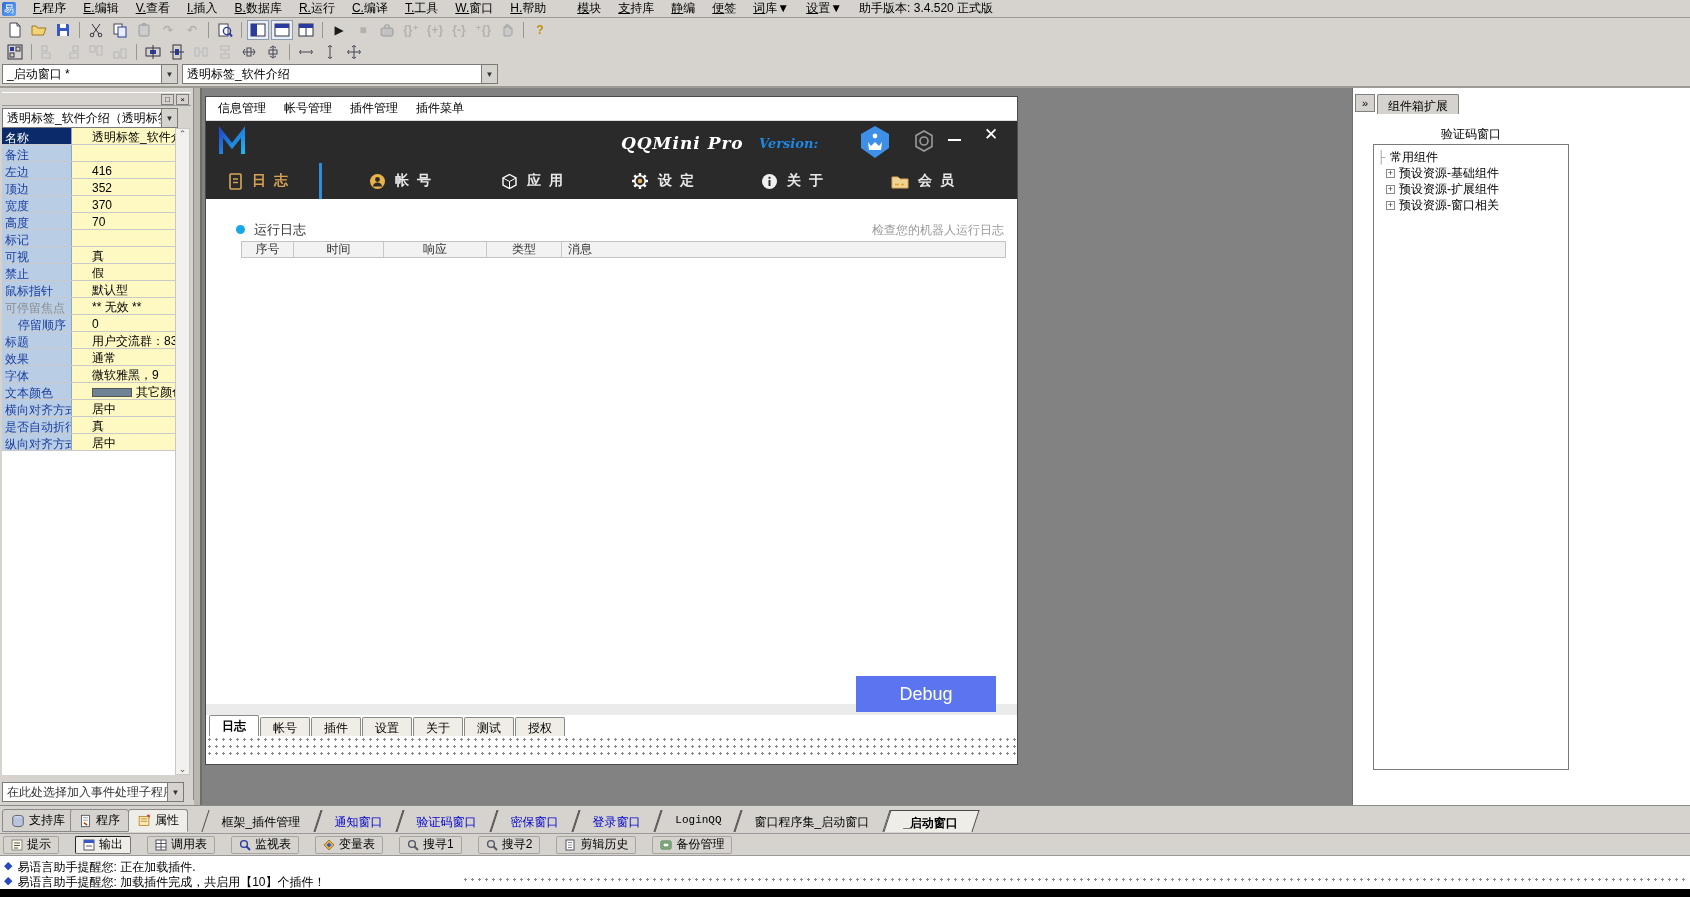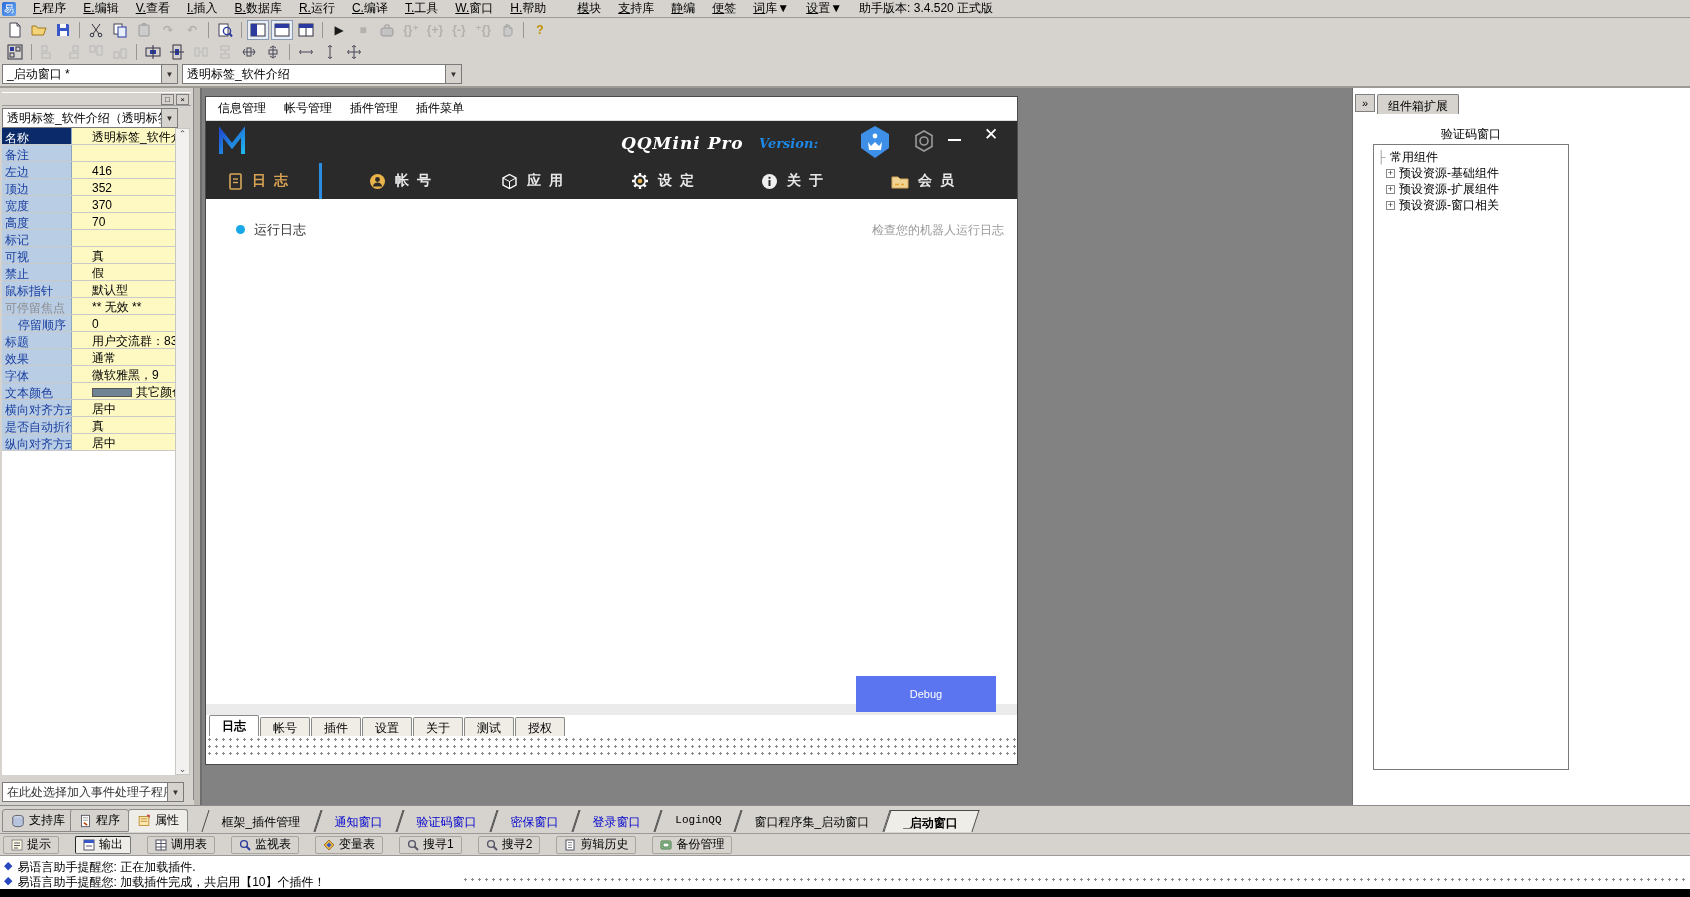--- a/index.html
+++ b/index.html
@@ -72,21 +72,21 @@
   .navind{position:absolute;left:113px;top:42px;width:3px;height:36px;background:#2b8ce0}
   .fcontent{position:absolute;left:0;top:102px;right:0;height:505px;background:#fff}
   .secdot{position:absolute;left:30px;top:26px;width:9px;height:9px;border-radius:50%;background:#18a8e8}
   .sectitle{position:absolute;left:48px;top:22px;font-size:13px;color:#333}
   .sechint{position:absolute;right:13px;top:23px;font-size:12px;color:#999}
   .ltable{position:absolute;left:35px;top:42px;width:765px;height:17px;display:flex;
     background:#f2f2f2;border:1px solid #c3c3c3;color:#333}
   .lth{border-right:1px solid #c8c8c8;display:flex;align-items:center;justify-content:center;height:100%}
   .lth.last{border-right:none;justify-content:flex-start;padding-left:6px;flex:1}
   .debugbtn{position:absolute;left:650px;top:579px;width:140px;height:36px;background:#5b74f0;color:#fff;
-    font-size:11px;display:flex;align-items:center;justify-content:center;z-index:5}
+    font-size:18px;display:flex;align-items:center;justify-content:center;z-index:5}
   .fgray{position:absolute;left:0;top:607px;right:0;height:11px;background:#ebebeb}
   .ftabs{position:absolute;left:3px;top:618px;right:0;height:21px;display:flex;align-items:flex-end;gap:1px}
   .ftab{height:19px;padding:2px 12px 0;background:#f0ede6;border:1px solid #8a8a8a;border-bottom:none;
     border-radius:2px 2px 0 0;font-size:12px}
   .ftab.active{background:#fff;font-weight:bold;height:21px}
   .fdots{position:absolute;left:0;top:639px;right:0;height:20px;background:#fff}
   .dots{background-image:radial-gradient(circle,#8a8a8a 1px,transparent 1.2px);background-size:7px 7px}
   
   .rightpanel{left:1352px;top:88px;width:338px;height:717px;background:#fff;border-left:1px solid #6e6e6e}
   .rp-exp{position:absolute;left:2px;top:6px;width:20px;height:18px;background:#d6d3ce;border:1px solid #808080;
@@ -331,21 +331,21 @@
           <path d="M2 8h12M8 2v12M3 6l-1.5 2L3 10M13 6l1.5 2-1.5 2M6 3l2-1.5L10 3M6 13l2 1.5 2-1.5" fill="none" stroke="#445"></path>
         </svg>
       </span>
   </div>
 
   <div class="abs comborow">
     <div class="combo" style="left:2px;top:2px;width:176px">
       <span class="ctext">_启动窗口 *</span>
       <span class="cbtn">▼</span>
     </div>
-    <div class="combo" style="left:182px;top:2px;width:280px">
+    <div class="combo" style="left:182px;top:2px;width:316px">
       <span class="ctext">透明标签_软件介绍</span>
       <span class="cbtn">▼</span>
     </div>
   </div>
 
   <div class="abs leftpanel">
     <div class="lp-head">
       <span class="lp-btn">□</span>
       <span class="lp-btn">×</span>
     </div>
@@ -543,20 +543,27 @@
               <line x1="10" y1="10.5" x2="13" y2="10.5" stroke="#e8a030" stroke-width="1.6"></line>
             </svg>
           <span class="lbl">会员</span>
         </div>
       </div>
 
       <div class="fcontent">
         <span class="secdot"></span>
         <span class="sectitle">运行日志</span>
         <span class="sechint">检查您的机器人运行日志</span>
+        <div class="ltable">
+          <span class="lth" style="width:52px">序号</span>
+          <span class="lth" style="width:90px">时间</span>
+          <span class="lth" style="width:103px">响应</span>
+          <span class="lth" style="width:75px">类型</span>
+          <span class="lth last">消息</span>
+        </div>
       </div>
 
       <div class="debugbtn">Debug</div>
       <div class="fgray"></div>
 
       <div class="ftabs">
         <span class="ftab active">日志</span>
         <span class="ftab">帐号</span>
         <span class="ftab">插件</span>
         <span class="ftab">设置</span>

